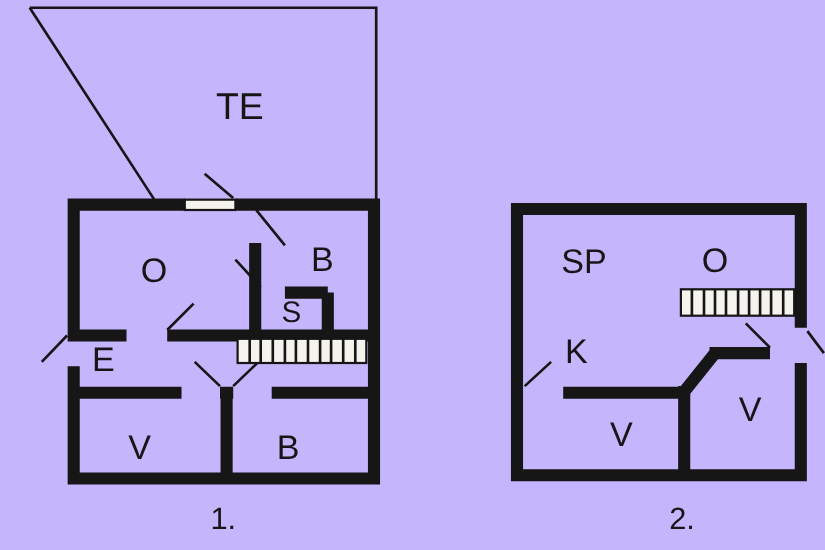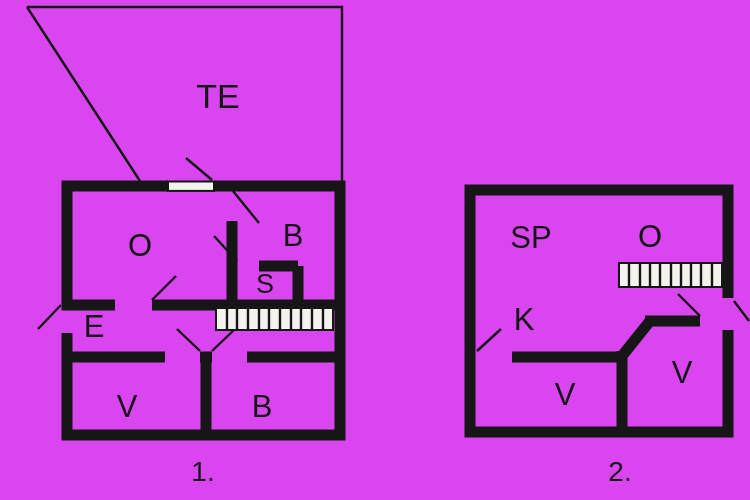--- a/index.html
+++ b/index.html
@@ -5,21 +5,21 @@
   html, body {
     margin: 0;
     padding: 0;
     background: #e9e8e3;
     font-family: "Liberation Sans", sans-serif;
   }
   .canvas {
     position: relative;
     width: 750px;
     height: 500px;
-    background: #d946ef;
+    background: #c4b5fd;
     overflow: hidden;
   }
   svg { display: block; }
   .wall {
     stroke: #161616;
     stroke-width: 11;
     stroke-linecap: butt;
     fill: none;
   }
   .thin {

